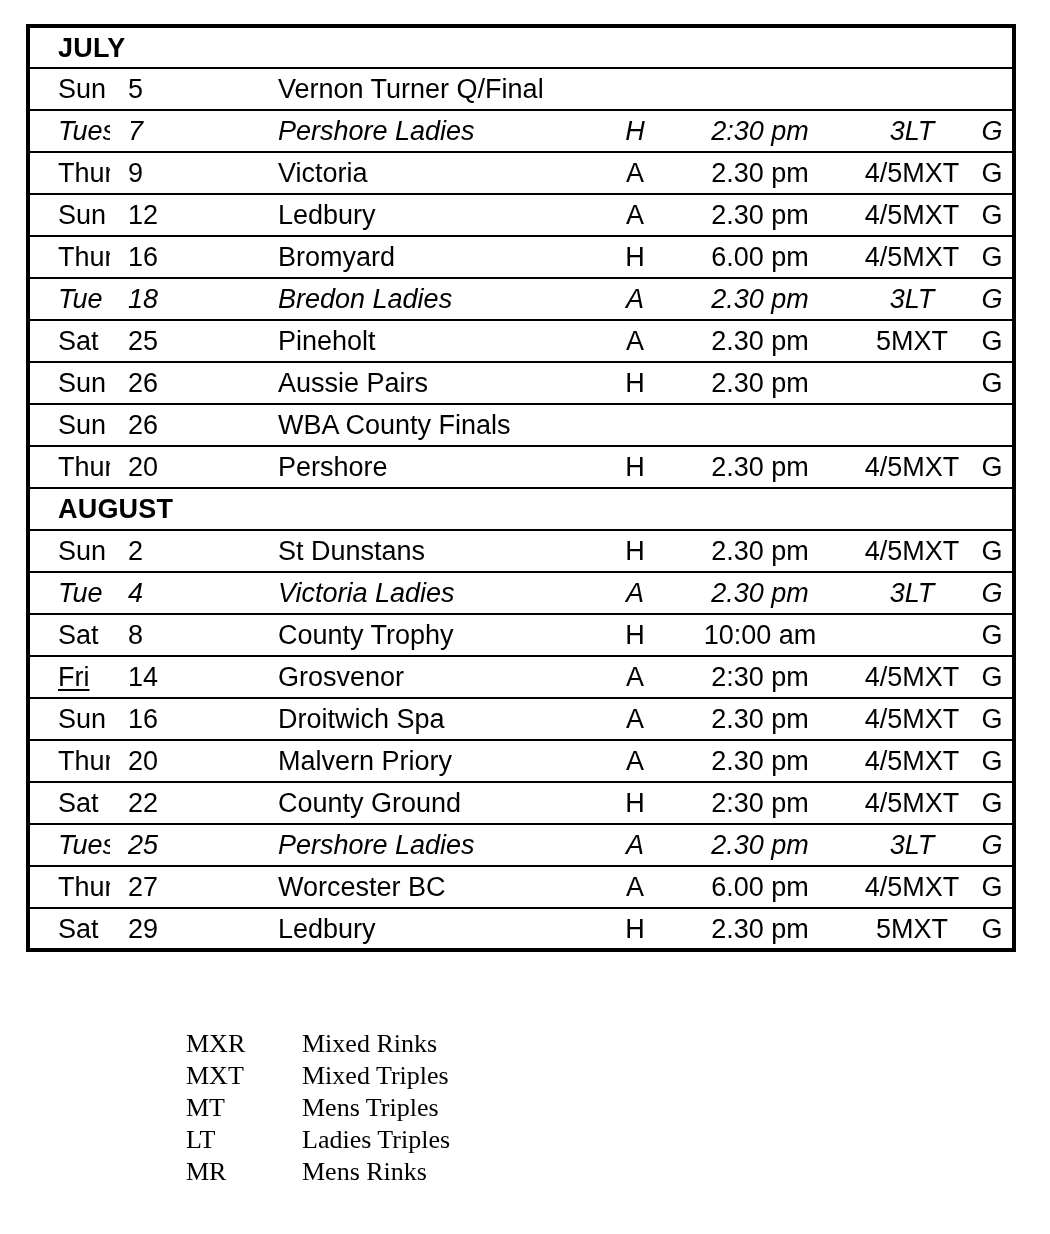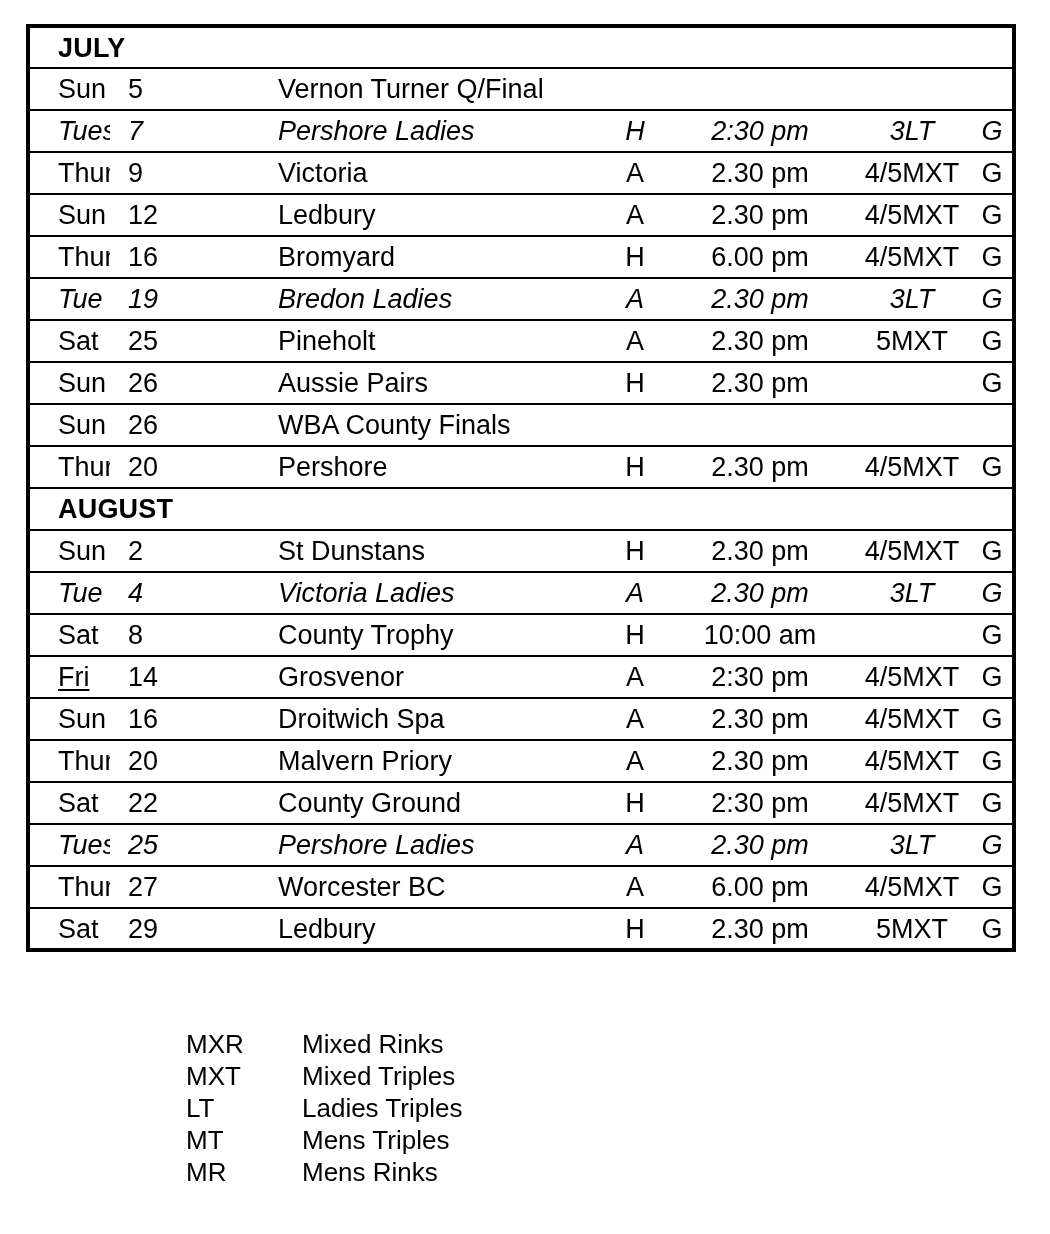--- a/index.html
+++ b/index.html
@@ -88,20 +88,21 @@
   
   .legend {
     position: absolute;
     left: 186px;
     top: 1028px;
   }
   .legend-row {
     display: flex;
     align-items: flex-start;
     height: 32px;
+    font-family: Liberation Serif, serif;
   }
   .legend-code {
     width: 88px;
     font-size: 26px;
     line-height: 32px;
     white-space: nowrap;
   }
   .legend-desc {
     font-size: 26px;
     line-height: 32px;
@@ -168,21 +169,21 @@
           <td class="day">Thur</td>
           <td class="num">16</td>
           <td class="opp">Bromyard</td>
           <td class="ha">H</td>
           <td class="time">6.00 pm</td>
           <td class="type">4/5MXT</td>
           <td class="grn">G</td>
         </tr>
         <tr class="italic">
           <td class="day">Tue</td>
-          <td class="num">19</td>
+          <td class="num">18</td>
           <td class="opp">Bredon Ladies</td>
           <td class="ha">A</td>
           <td class="time">2.30 pm</td>
           <td class="type">3LT</td>
           <td class="grn">G</td>
         </tr>
         <tr>
           <td class="day">Sat</td>
           <td class="num">25</td>
           <td class="opp">Pineholt</td>
@@ -317,26 +318,26 @@
   <div class="legend">
       <div class="legend-row">
         <div class="legend-code">MXR</div>
         <div class="legend-desc">Mixed Rinks</div>
       </div>
       <div class="legend-row">
         <div class="legend-code">MXT</div>
         <div class="legend-desc">Mixed Triples</div>
       </div>
       <div class="legend-row">
+        <div class="legend-code">MT</div>
+        <div class="legend-desc">Mens Triples</div>
+      </div>
+      <div class="legend-row">
         <div class="legend-code">LT</div>
         <div class="legend-desc">Ladies Triples</div>
       </div>
       <div class="legend-row">
-        <div class="legend-code">MT</div>
-        <div class="legend-desc">Mens Triples</div>
-      </div>
-      <div class="legend-row">
         <div class="legend-code">MR</div>
         <div class="legend-desc">Mens Rinks</div>
       </div>
     </div>
 
 </div>
 
 </body></html>

